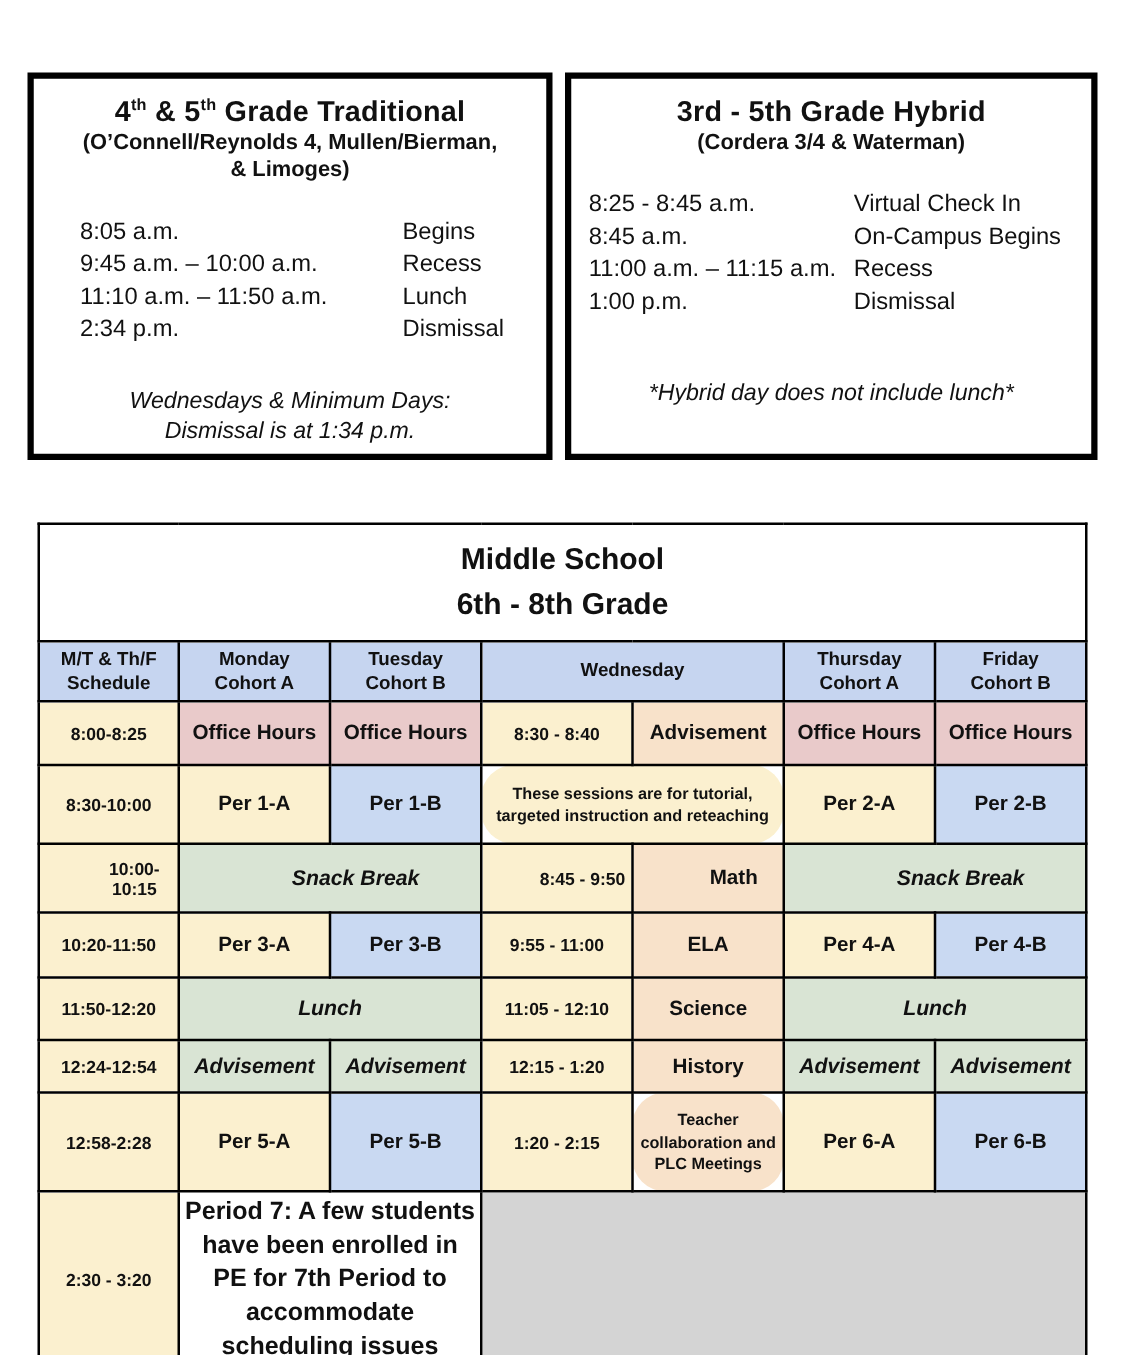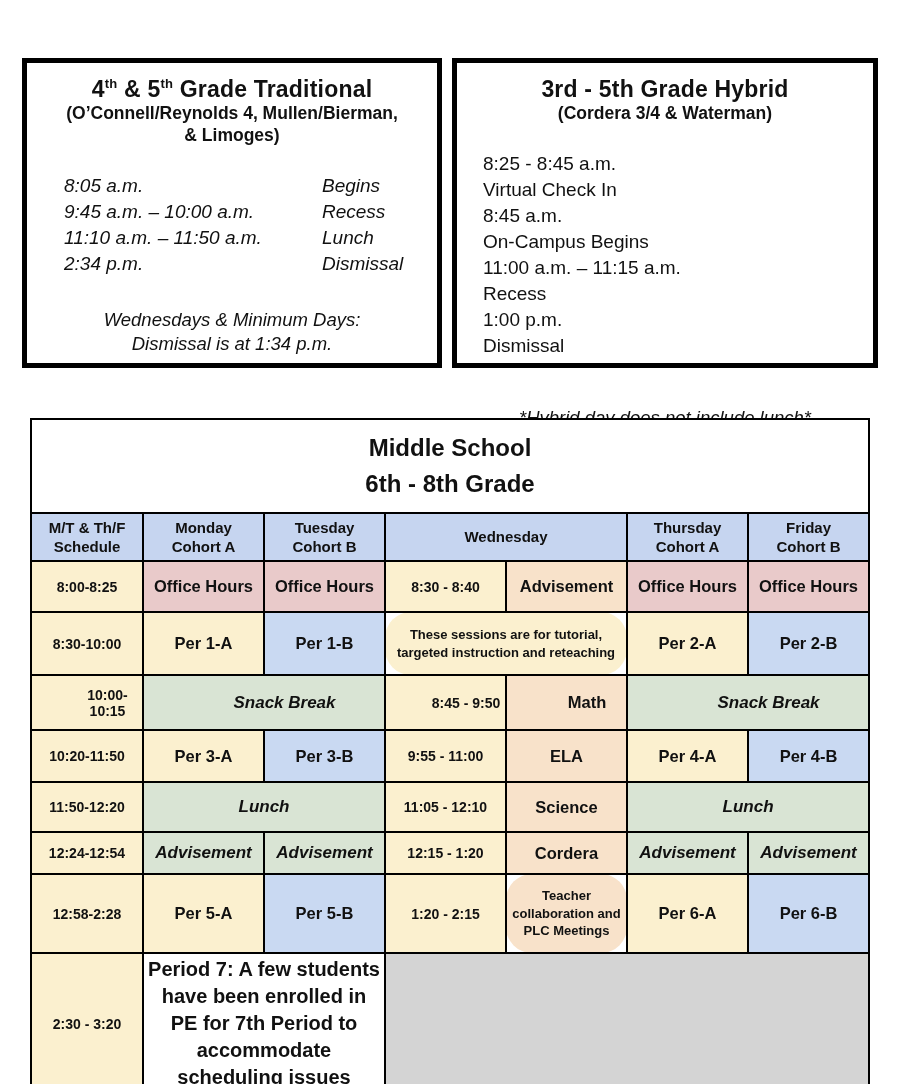--- a/index.html
+++ b/index.html
@@ -10,23 +10,23 @@
   .top-boxes { position:absolute; top:35px; left:22px; width:856px; display:flex; gap:10px; }
   .card { border:5px solid #000; background:#fff; height:310px;margin-top:23px; }
   .card.left { width:420px; }
   .card.right { width:426px; }
   .card-title { text-align:center; font-weight:bold; font-size:23px; margin-top:13px; letter-spacing:0.2px; }
   .card-title sup { font-size:13px; }
   .card-subtitle { text-align:center; font-weight:bold; font-size:17.5px; line-height:1.24; }
   .sched { margin-top:27px; }
   .card.right .sched { margin-top:26px; }
   .srow { display:flex; font-size:19px; line-height:26px; }
-  .card.left .srow { padding-left:37px;font-style:italic; }
+  .card.left .srow { padding-left:37px; }
   .card.left .stime { width:258px; flex:none; }
-  .card.right .srow { padding-left:26px;flex-direction:column; }
+  .card.right .srow { padding-left:14px; }
   .card.right .stime { width:212px; flex:none; }
   .note { font-style:italic; font-size:18.5px; text-align:center; line-height:24px; }
   .card.left .note { margin-top:31px; }
   .card.right .note { margin-top:47px; }
 
   
   table.ms { position:absolute; top:418px; left:30px; width:838px; border-collapse:collapse; table-layout:fixed; }
   table.ms td { border:2px solid #000; text-align:center; vertical-align:middle; padding:2px 3px; overflow:hidden; }
   .title-cell { height:94px; background:#fff; font-size:24px; font-weight:bold; line-height:1.5; }
   td.hd { background:#c6d5f0; font-size:15px; font-weight:bold; line-height:1.3; height:48px; }
@@ -199,21 +199,21 @@
       <td class="y time">11:05  - 12:10</td>
       <td class="t lbl">Science</td>
       <td class="g lbl it" colspan="2">Lunch</td>
     </tr>
 
     <tr class="rh6">
       <td class="y time">12:24-12:54</td>
       <td class="g lbl it">Advisement</td>
       <td class="g lbl it">Advisement</td>
       <td class="y time">12:15 - 1:20</td>
-      <td class="t lbl">Cordera</td>
+      <td class="t lbl">History</td>
       <td class="g lbl it">Advisement</td>
       <td class="g lbl it">Advisement</td>
     </tr>
 
     <tr class="rh7">
       <td class="y time">12:58-2:28</td>
       <td class="y lbl">Per 5-A</td>
       <td class="b lbl">Per 5-B</td>
       <td class="y time">1:20 - 2:15</td>
       <td class="t sm">Teacher collaboration and PLC Meetings</td>

